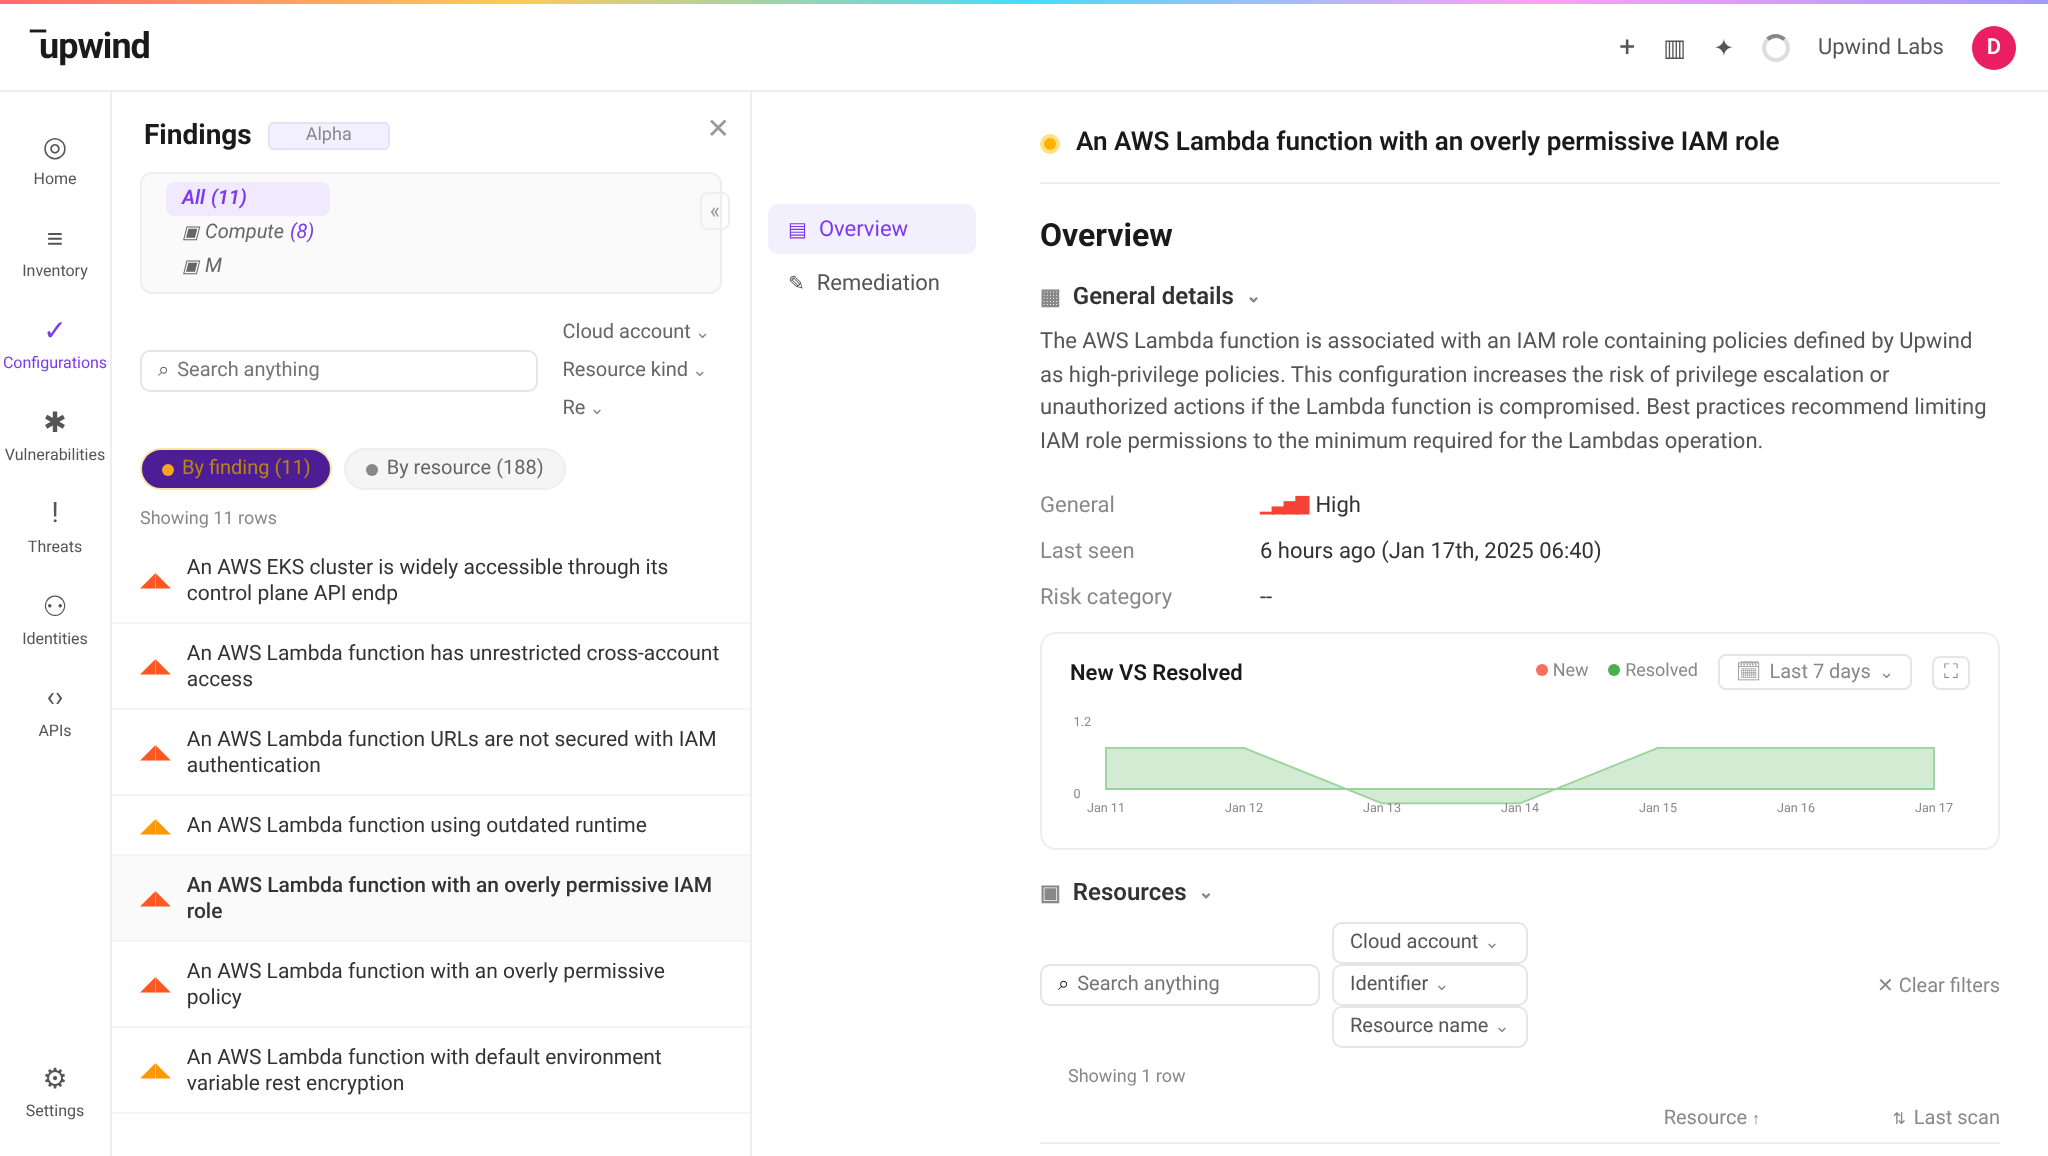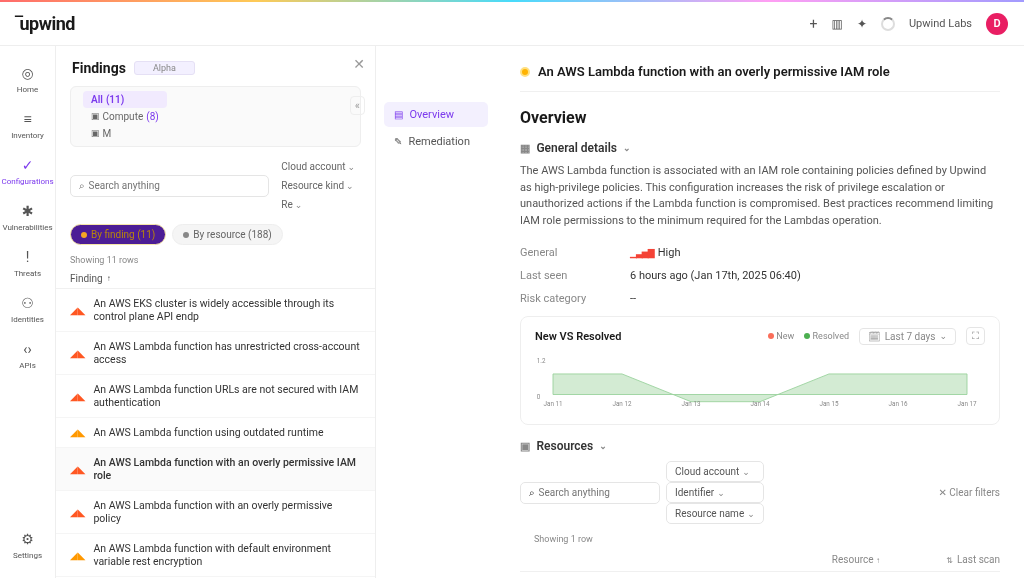--- a/index.html
+++ b/index.html
@@ -21,21 +21,21 @@
 
 .findings-col { width: 320px; border-right: 1px solid #eee; display: flex; flex-direction: column; overflow: hidden; position: relative; }
 .findings-header { padding: 14px 16px 10px; display: flex; align-items: center; gap: 8px; }
 .findings-title { font-size: 14px; font-weight: 700; }
 .alpha-badge { font-size: 9px; background: #f3f0ff; color: #888; border: 1px solid #e5e0f5; padding: 1px 18px; border-radius: 3px; }
 .close-btn { position: absolute; right: 10px; top: 10px; color: #999; cursor: pointer; font-size: 14px; }
 .collapse-btn { position: absolute; right: 10px; top: 50px; color: #999; cursor: pointer; font-size: 11px; border: 1px solid #eee; border-radius: 4px; padding: 2px 4px; }
 
 .filter-tabs { display: flex; gap: 4px; padding: 4px 12px; background: #fafafa; border: 1px solid #eee; border-radius: 6px; margin: 0 14px; font-size: 10px; align-items: center; }
 .filter-input { border: none; background: transparent; flex: 1; font-size: 10px; padding: 4px; color: #888; outline: none; }
-.pill { padding: 3px 8px; border-radius: 4px; display: flex; align-items: flex-start; gap: 3px; cursor: pointer; white-space: nowrap; }
+.pill { padding: 3px 8px; border-radius: 4px; display: flex; align-items: flex-end; gap: 3px; cursor: pointer; white-space: nowrap; font-style: italic; }
 .pill.active { background: #f1eafe; color: #7c3aed; font-weight: 600; }
 .pill .count { color: #7c3aed; }
 .pill.dim { color: #666; }
 
 .search-row { display: flex; gap: 6px; padding: 10px 14px; align-items: center; font-size: 10px; color: #666; }
 .search-box { flex: 1; border: 1px solid #e5e5e5; border-radius: 5px; padding: 4px 8px; display: flex; align-items: center; gap: 4px; }
 .search-box input { border: none; outline: none; width: 100%; font-size: 10px; }
 .dd { padding: 4px 6px; cursor: pointer; display: flex; align-items: center; gap: 2px; }
 
 .view-tabs { display: flex; gap: 6px; padding: 0 14px 8px; font-size: 10px; }
@@ -173,24 +173,20 @@
           <span class="dd">Cloud account <span class="chev">⌄</span></span>
           <span class="dd">Resource kind <span class="chev">⌄</span></span>
           <span class="dd">Re <span class="chev">⌄</span></span>
         </span>
     </div>
     <div class="view-tabs" id="vtabs">
         <span class="vt active"><span class="bullet"></span>By finding (11)</span>
         <span class="vt inactive"><span class="bullet grey"></span>By resource (188)</span>
       </div>
     <div class="results-meta">Showing 11 rows</div>
-    <div class="col-header">
-      <span>Finding</span>
-        <span style="font-size:8px">↑</span>
-    </div>
     <div class="finding-list" id="flist">
         <div class="finding-row">
           <span class="sev-icon sev-high">◢◣</span>
           <span>An AWS EKS cluster is widely accessible through its control plane API endp</span>
         </div>
         <div class="finding-row">
           <span class="sev-icon sev-high">◢◣</span>
           <span>An AWS Lambda function has unrestricted cross-account access</span>
         </div>
         <div class="finding-row">

